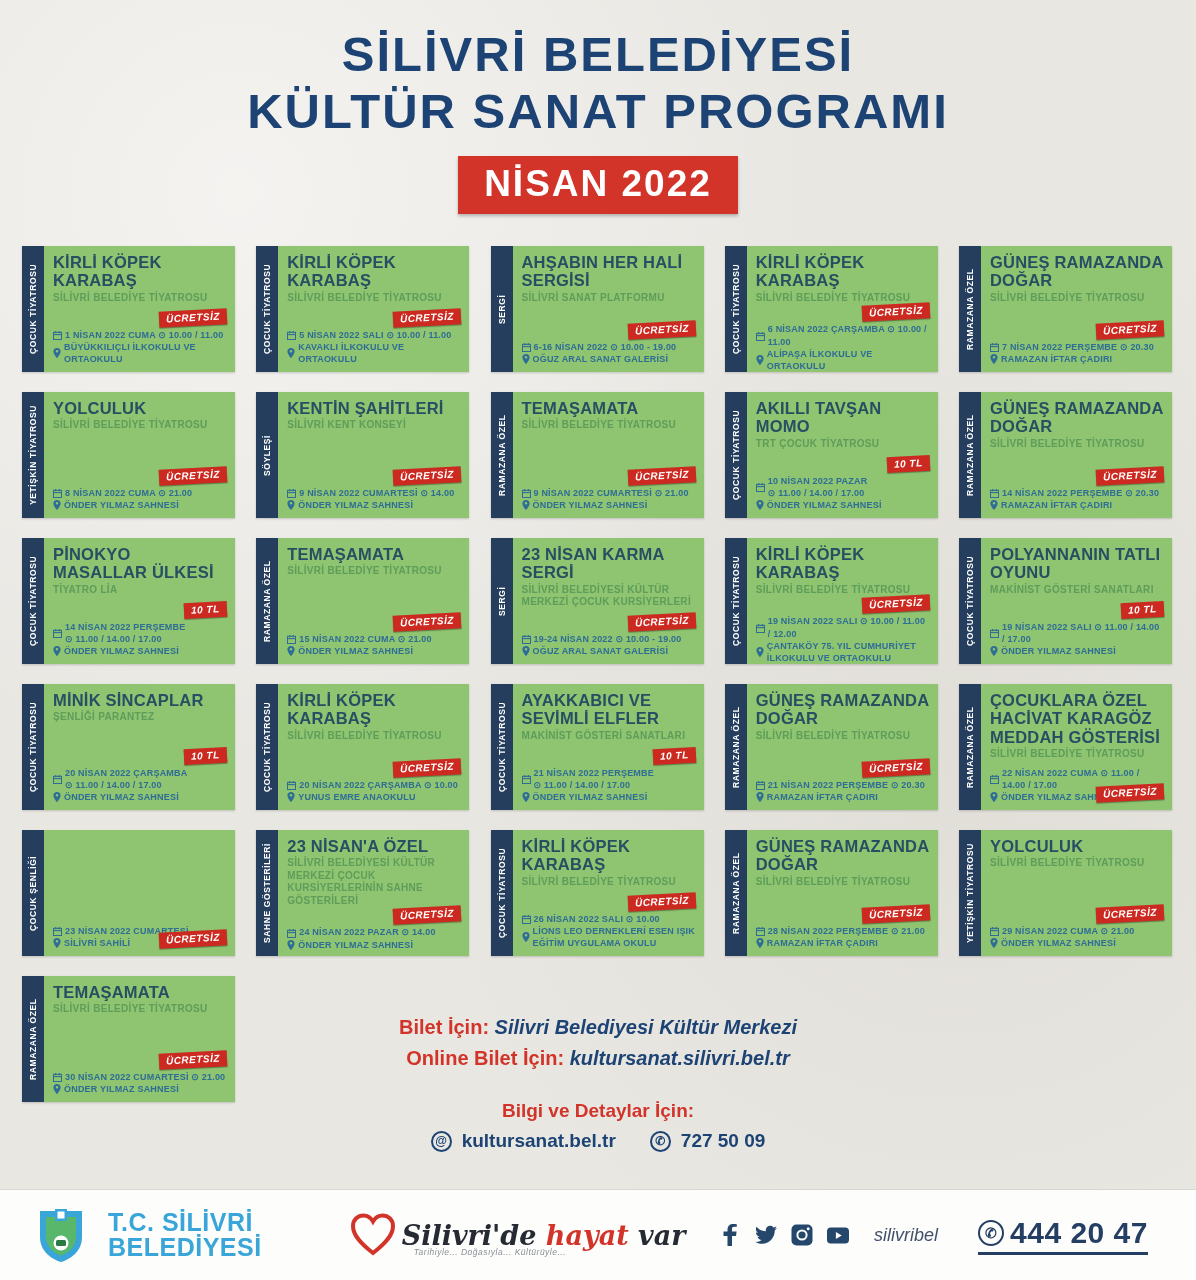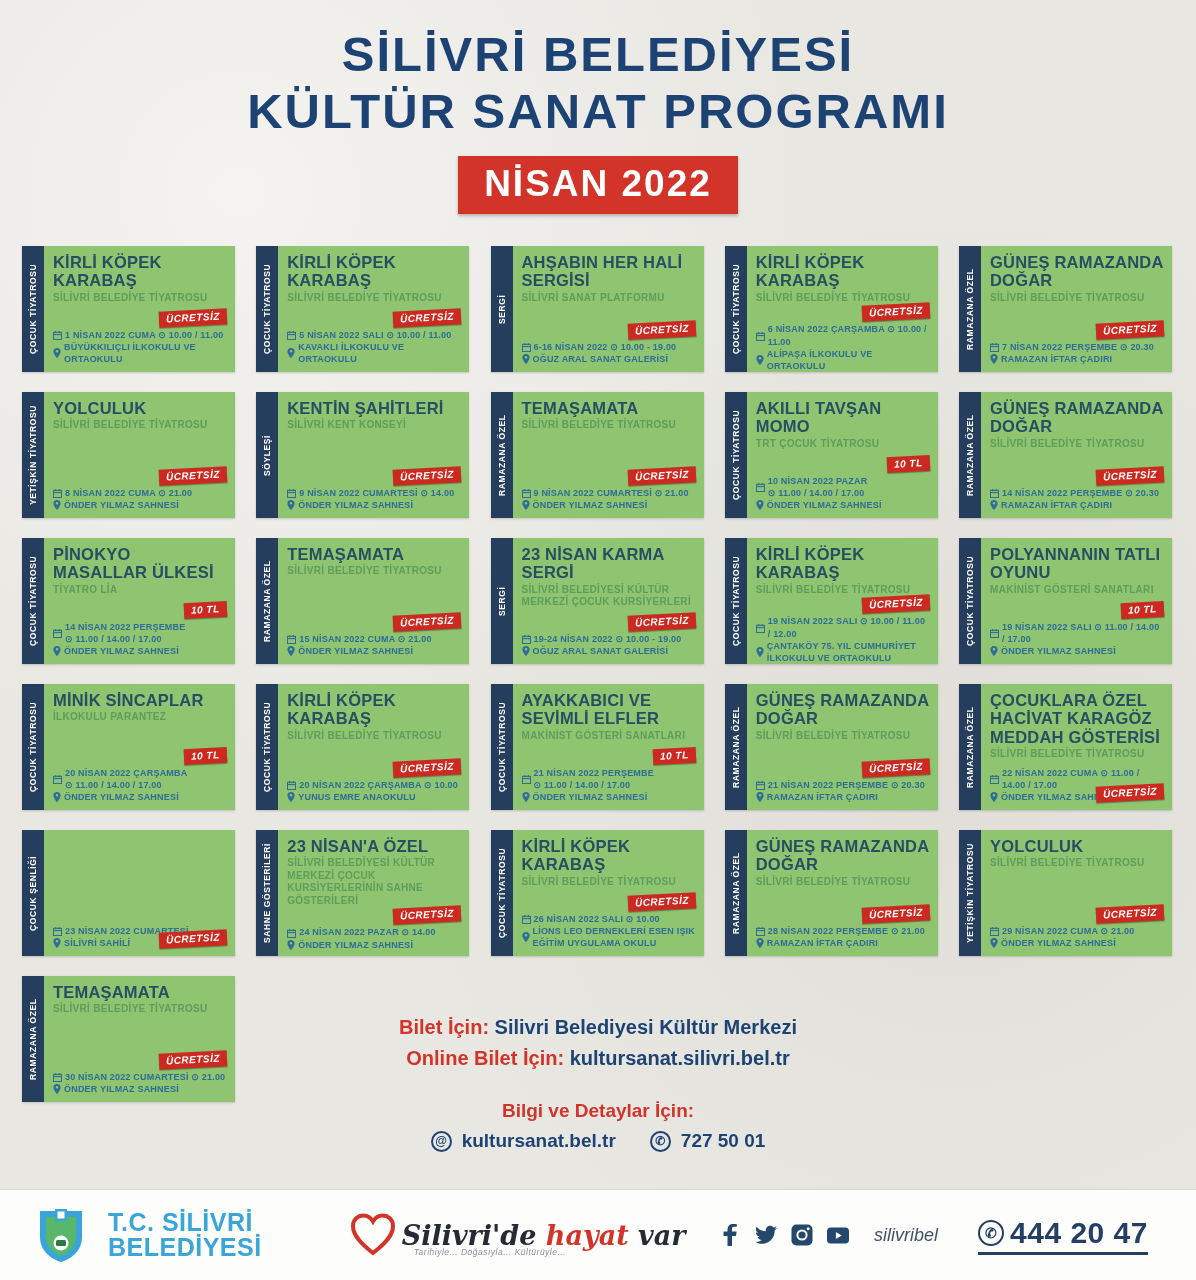--- a/index.html
+++ b/index.html
@@ -69,21 +69,21 @@
   .card .ico { flex:0 0 auto; margin-top:1px; }
   .card .date, .card .loc {
     color:#2e6d96; font-weight:bold; font-size:9px; letter-spacing:.2px;
     white-space:pre-line;
   }
 
   
   .info { position:absolute; left:0; right:0; top:1012px; text-align:center; }
   .info .row { font-size:20px; font-weight:bold; line-height:1.55; }
   .info .lbl { color:#d2342a; }
-  .info .val { color:#1c4374; }
+  .info .val { color:#1c4374;font-style:italic; }
   .info .gap { height:26px; }
   .info .details-lbl { color:#d2342a; font-size:19px; font-weight:bold; }
   .info .contact { margin-top:8px; color:#1c4374; font-size:19px; font-weight:bold;
     display:flex; justify-content:center; align-items:center; gap:10px; }
   .info .circle-ico {
     display:inline-flex; width:21px; height:21px; border:2px solid #1c4374;
     border-radius:50%; align-items:center; justify-content:center;
     font-size:12px; font-weight:bold; color:#1c4374;
   }
 
@@ -524,21 +524,21 @@
               </svg>
             <span class="loc">ÖNDER YILMAZ SAHNESİ</span>
           </div>
         </div>
       </div>
     </div>
       <div class="card">
       <div class="cat">ÇOCUK TİYATROSU</div>
       <div class="body">
         <div class="title">MİNİK SİNCAPLAR</div>
-        <div class="subtitle">İLKOKULU PARANTEZ</div>
+        <div class="subtitle">ŞENLİĞİ PARANTEZ</div>
         <div class="badge-row">
           <span class="badge">10 TL</span>
         </div>
         <div class="details">
           <div class="line">
             <svg class="ico" width="9" height="9" viewBox="0 0 10 10">
                 <rect x="0.5" y="1.5" width="9" height="8" fill="none" stroke="#2e6d96" stroke-width="1.2"></rect>
                 <line x1="0.5" y1="4" x2="9.5" y2="4" stroke="#2e6d96" stroke-width="1.2"></line>
                 <line x1="3" y1="0" x2="3" y2="2.5" stroke="#2e6d96" stroke-width="1.2"></line>
                 <line x1="7" y1="0" x2="7" y2="2.5" stroke="#2e6d96" stroke-width="1.2"></line>
@@ -836,21 +836,21 @@
       <span class="lbl">Online Bilet İçin:</span>
       <span class="val">kultursanat.silivri.bel.tr</span>
     </div>
     <div class="gap"></div>
     <div class="details-lbl">Bilgi ve Detaylar İçin:</div>
     <div class="contact">
       <span class="circle-ico">@</span>
       <span>kultursanat.bel.tr</span>
       <span style="width:14px"></span>
       <span class="circle-ico">✆</span>
-      <span>727 50 01</span>
+      <span>727 50 09</span>
     </div>
   </div>
 
   <div class="bottombar">
     <div class="muni">
       <svg width="46" height="56" viewBox="0 0 46 56">
         <path d="M2 4 H44 V30 C44 44 33 52 23 55 C13 52 2 44 2 30 Z" fill="#39a5d8"></path>
         <path d="M8 10 H38 V30 C38 40 30 46 23 48.5 C16 46 8 40 8 30 Z" fill="#58b76a"></path>
         <rect x="17" y="2" width="12" height="12" fill="#39a5d8"></rect>
         <rect x="19.5" y="4.5" width="7" height="7" fill="#fff"></rect>

